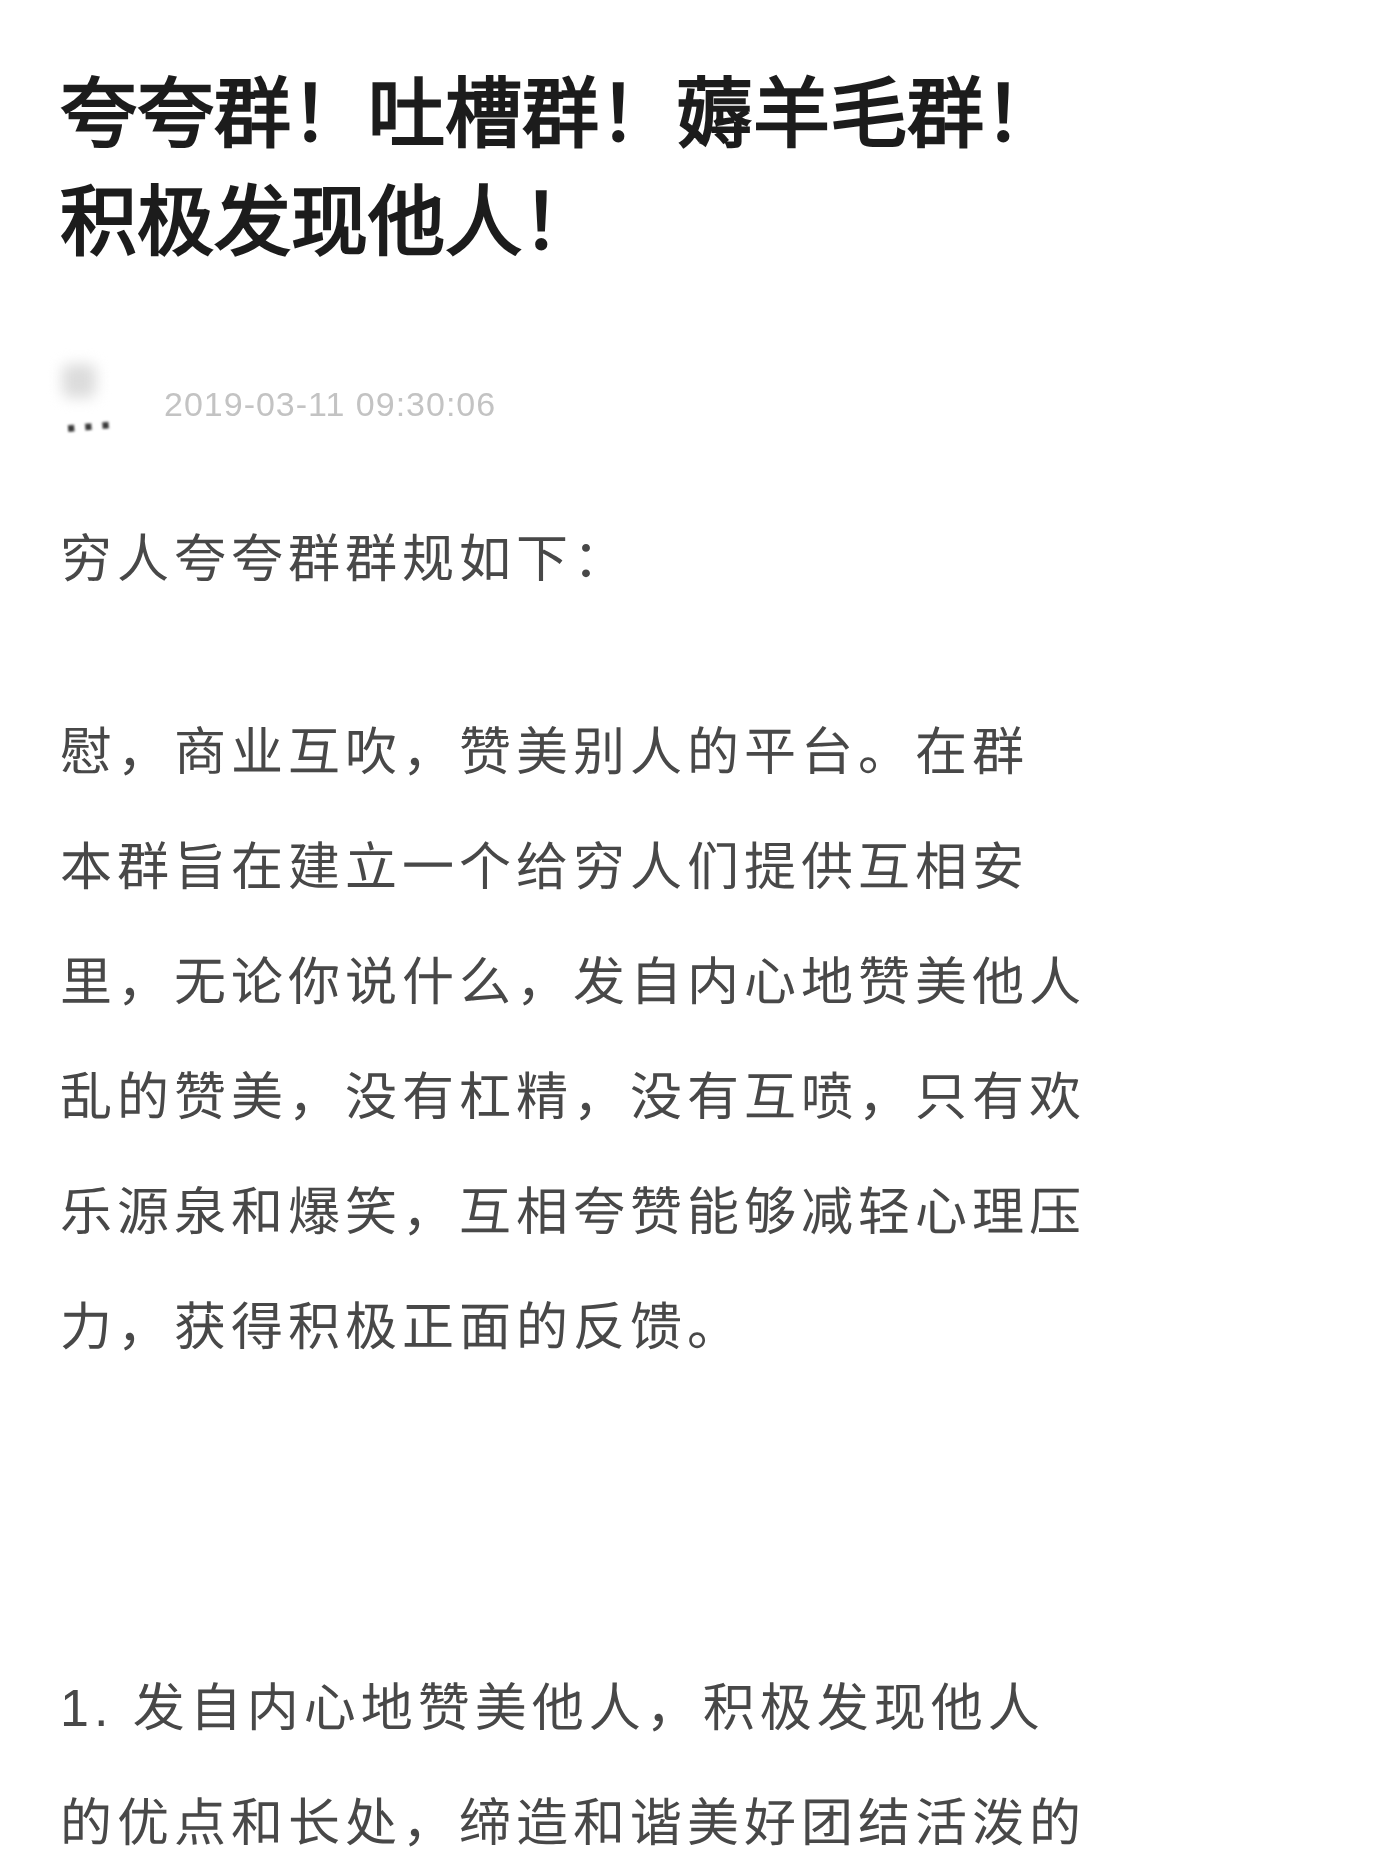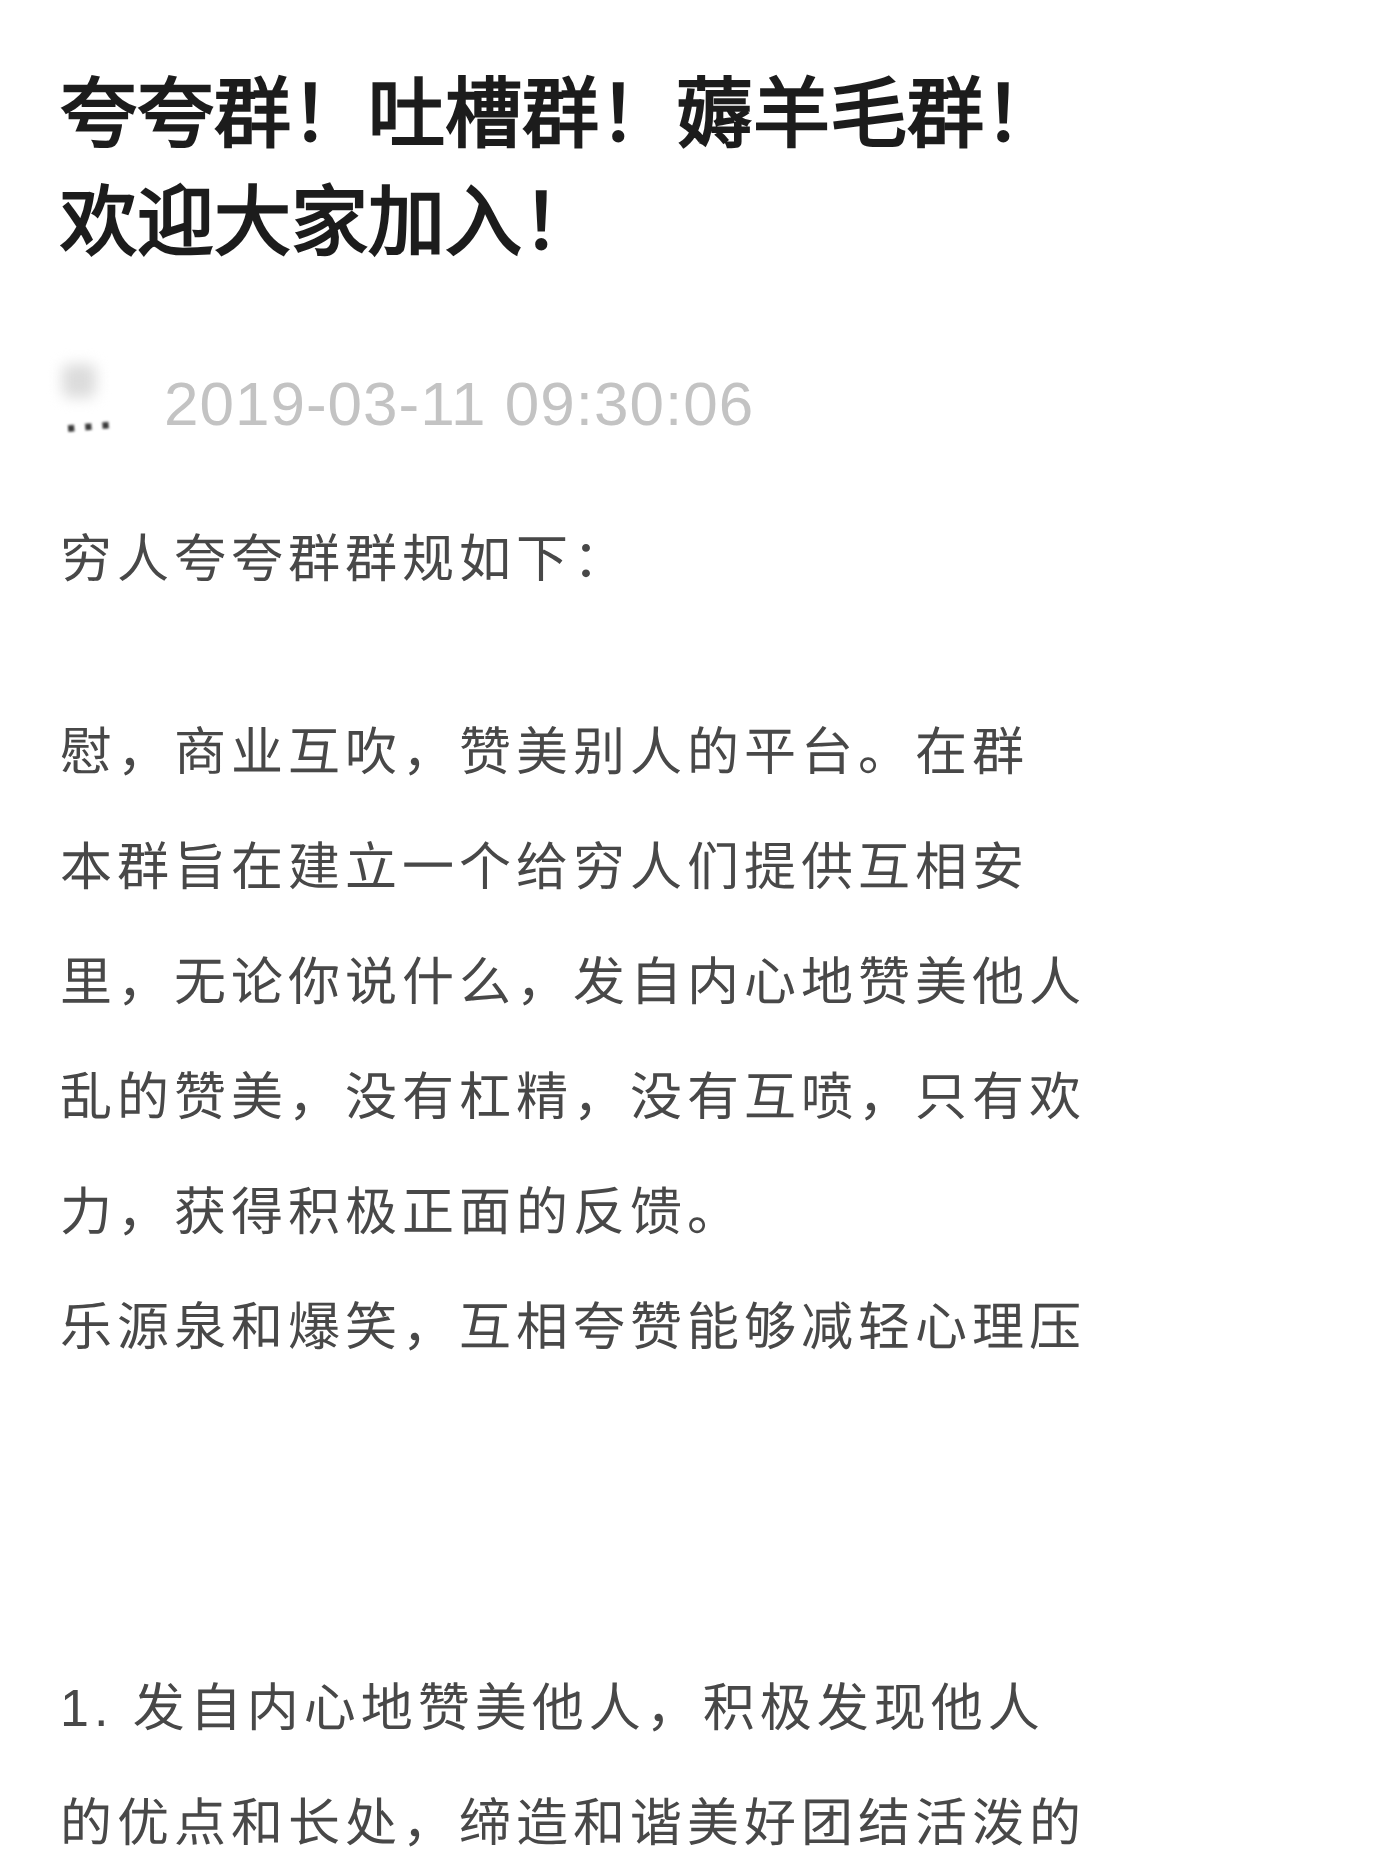--- a/index.html
+++ b/index.html
@@ -56,21 +56,21 @@
     font-weight: 700;
     letter-spacing: 5px;
     transform: rotate(-5deg);
     filter: blur(1.3px);
     white-space: nowrap;
   }
   .timestamp {
     position: absolute;
     left: 104px;
     top: 2px;
-    font-size: 62px;
+    font-size: 34px;
     line-height: 60px;
     color: #c3c3c3;
     letter-spacing: 1px;
     white-space: nowrap;
   }
 
   
   .body-line {
     color: #484848;
     font-size: 52px;
@@ -82,40 +82,40 @@
   .para-main  { margin-top: 78px; }
   .para-rule  { margin-top: 266px; }
 </style>
 </head>
 <body>
 
 <div class="page">
 
   <div class="title">
     <div class="title-line">夸夸群！吐槽群！薅羊毛群！</div>
-    <div class="title-line">欢迎大家加入！</div>
+    <div class="title-line">积极发现他人！</div>
   </div>
 
   <div class="meta">
     <div class="avatar-smudge"></div>
     <div class="author-dots">...</div>
     <div class="timestamp">2019-03-11 09:30:06</div>
   </div>
 
   <div class="para-intro">
     <div class="body-line">穷人夸夸群群规如下：</div>
   </div>
 
   <div class="para-main">
     <div class="body-line">慰，商业互吹，赞美别人的平台。在群</div>
     <div class="body-line">本群旨在建立一个给穷人们提供互相安</div>
     <div class="body-line">里，无论你说什么，发自内心地赞美他人</div>
     <div class="body-line">乱的赞美，没有杠精，没有互喷，只有欢</div>
+    <div class="body-line">乐源泉和爆笑，互相夸赞能够减轻心理压</div>
     <div class="body-line">力，获得积极正面的反馈。</div>
-    <div class="body-line">乐源泉和爆笑，互相夸赞能够减轻心理压</div>
   </div>
 
   <div class="para-rule">
     <div class="body-line">1. 发自内心地赞美他人，积极发现他人</div>
     <div class="body-line">的优点和长处，缔造和谐美好团结活泼的</div>
   </div>
 
 </div>
 
 </body></html>

